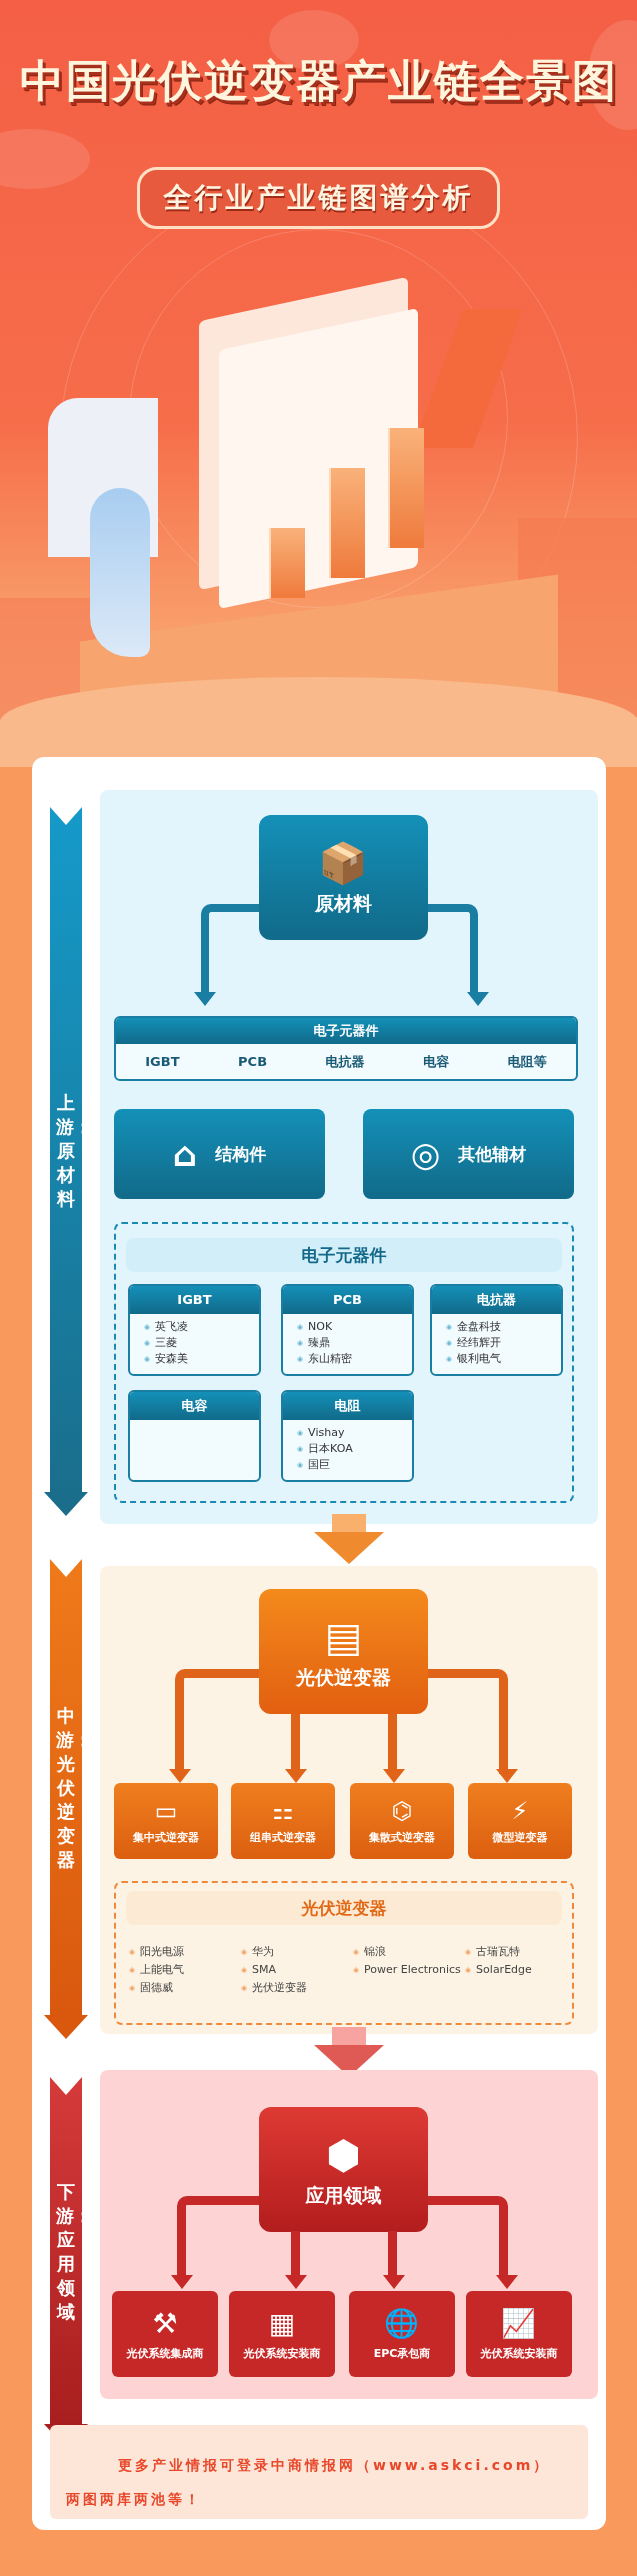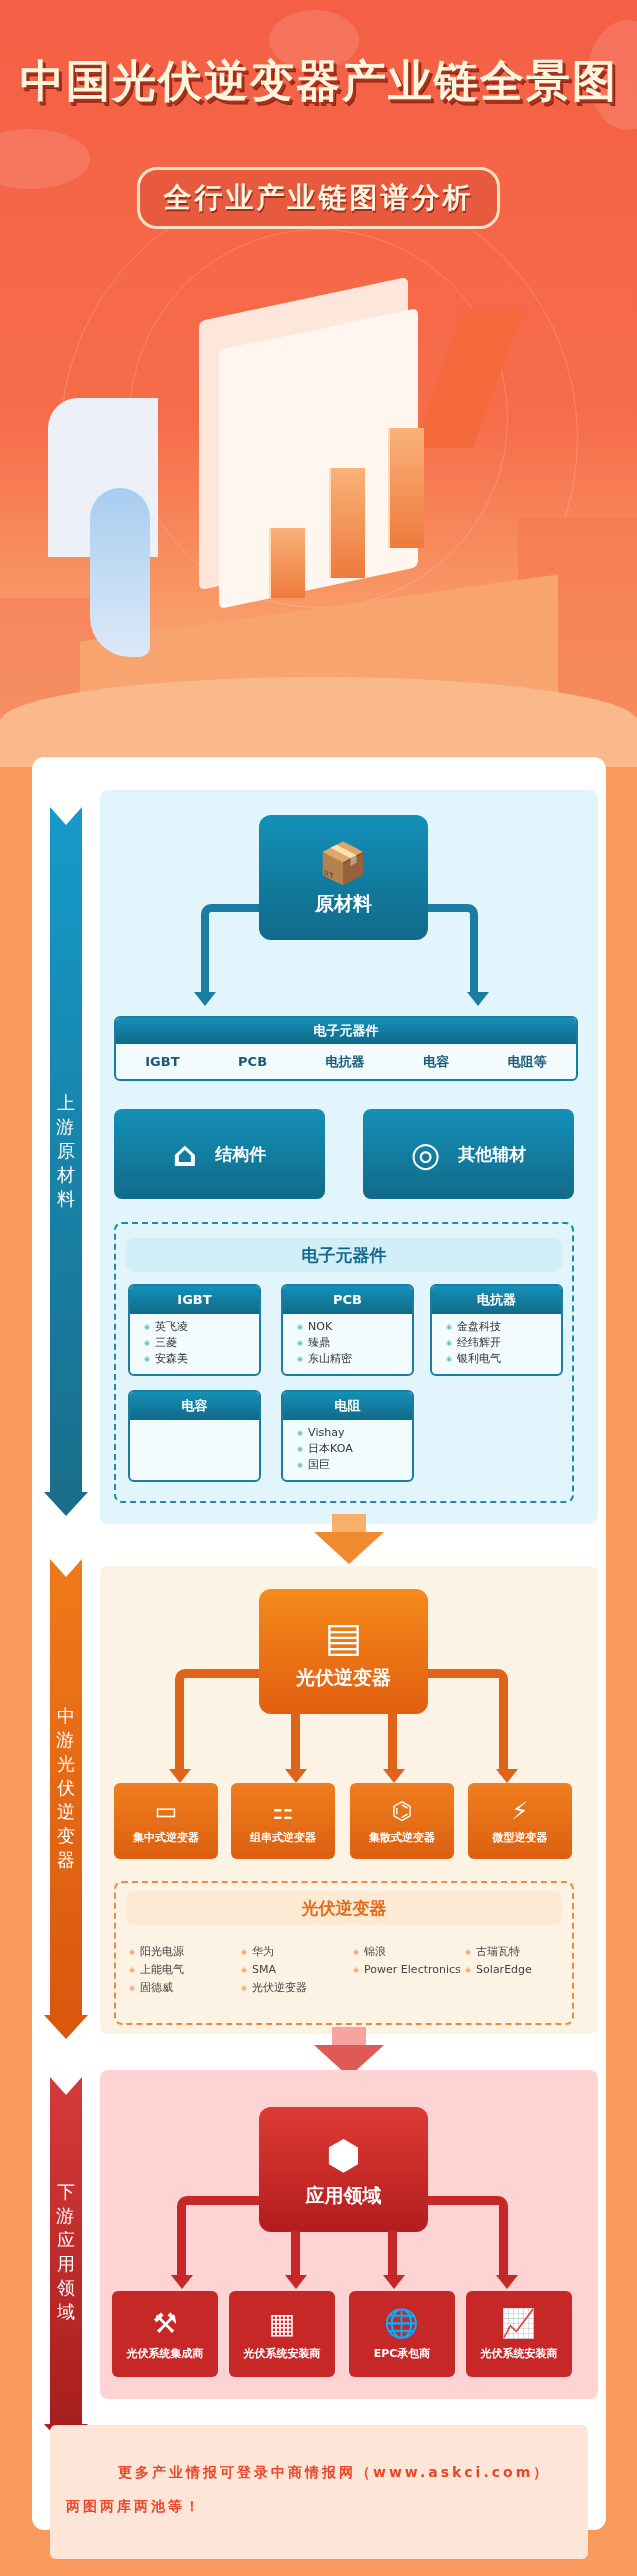--- a/index.html
+++ b/index.html
@@ -10,21 +10,21 @@
 .subtitle-wrap{position:absolute;top:167px;left:137px;width:363px;height:62px;border:3px solid #ffe0c4;border-radius:20px;background:#e85a3e;display:flex;align-items:center;justify-content:center}
 .subtitle{font-size:28px;font-weight:bold;color:#fff4e0;letter-spacing:3px;text-shadow:1px 2px 0 #9c2c18}
 .ring{position:absolute;border:1px solid rgba(255,255,255,0.18);border-radius:50%}
 .illu-base{position:absolute;left:80px;top:608px;width:478px;height:129px;background:#f7a46e;transform:skewY(-8deg)}
 .doc{position:absolute;background:#fff6f0;border-radius:6px}
 .bar{position:absolute;background:linear-gradient(180deg,#f9b27a,#ef7a3c);border-left:2px solid #ffd9b8}
 .cloudbot{position:absolute;bottom:0;left:0;width:638px;height:90px;background:#f9b98a;border-radius:60% 60% 0 0/60% 60% 0 0}
 
 .card{position:absolute;left:32px;top:757px;width:574px;height:1773px;background:#fff;border-radius:12px}
 .vbar{position:absolute;left:50px;width:32px;display:flex;flex-direction:column;align-items:center;justify-content:center}
-.vbar .lbl{color:#fff;font-weight:normal;font-size:18px;line-height:24px;width:20px;text-align:center;word-break:break-all}
+.vbar .lbl{color:#fff;font-weight:bold;font-size:18px;line-height:24px;width:20px;text-align:center;word-break:break-all}
 .vbar.up{top:807px;height:687px;background:linear-gradient(180deg,#159ac9,#1a6e8c)}
 .vbar.mid{top:1559px;height:458px;background:linear-gradient(180deg,#ef7a1a,#d9580e)}
 .vbar.down{top:2077px;height:349px;background:linear-gradient(180deg,#d63a3a,#a81e1e)}
 .vbar .notch{position:absolute;top:0;left:0;width:0;height:0;border-left:16px solid transparent;border-right:16px solid transparent;border-top:18px solid #fff}
 .vbar .tip{position:absolute;bottom:-22px;left:-6px;width:0;height:0;border-left:22px solid transparent;border-right:22px solid transparent;border-top:24px solid}
 .vbar.up .tip{border-top-color:#1a6e8c}
 .vbar.mid .tip{border-top-color:#d9580e}
 .vbar.down .tip{border-top-color:#a81e1e}
 
 .panel{position:absolute;left:100px;width:498px;border-radius:8px}
@@ -68,21 +68,21 @@
 .inv{position:absolute;top:1783px;width:104px;height:76px;border-radius:6px;background:linear-gradient(180deg,#ef7e1e,#dc5f10);color:#fff;font-weight:bold;font-size:11px;display:flex;flex-direction:column;align-items:center;justify-content:center;gap:5px}
 .inv .ic{font-size:24px;line-height:28px}
 
 .mfr{position:absolute;top:1944px;left:129px;width:438px;display:grid;grid-template-columns:112px 112px 112px 104px;row-gap:2px;font-size:11px;color:#444}
 .mfr div{line-height:16px;white-space:nowrap}
 .mfr div.b::before{content:"◉";color:#f2a468;font-size:7px;margin-right:5px;vertical-align:middle}
 
 .app{position:absolute;top:2291px;width:106px;height:86px;border-radius:6px;background:#c62828;color:#fff;font-weight:bold;font-size:11px;display:flex;flex-direction:column;align-items:center;justify-content:center;gap:6px}
 .app .ic{font-size:28px;line-height:32px}
 
-.footer{position:absolute;left:50px;top:2425px;width:538px;height:134px;background:#fde6d8;border-radius:6px;color:#e8472a;font-weight:bold;font-size:14px;letter-spacing:3px;padding:30px 16px;line-height:34px}
+.footer{position:absolute;left:50px;top:2425px;width:538px;height:94px;background:#fde6d8;border-radius:6px;color:#e8472a;font-weight:bold;font-size:14px;letter-spacing:3px;padding:23px 16px;line-height:34px}
 .footer .l1{padding-left:52px}
 </style>
 </head>
 <body>
 
 <div class="hero">
   <div class="cloud" style="left:269px;top:10px;width:90px;height:60px"></div>
   <div class="cloud" style="left:-30px;top:129px;width:120px;height:60px"></div>
   <div class="cloud" style="left:588px;top:20px;width:80px;height:110px"></div>
   <div class="ring" style="left:60px;top:179px;width:518px;height:518px"></div>

